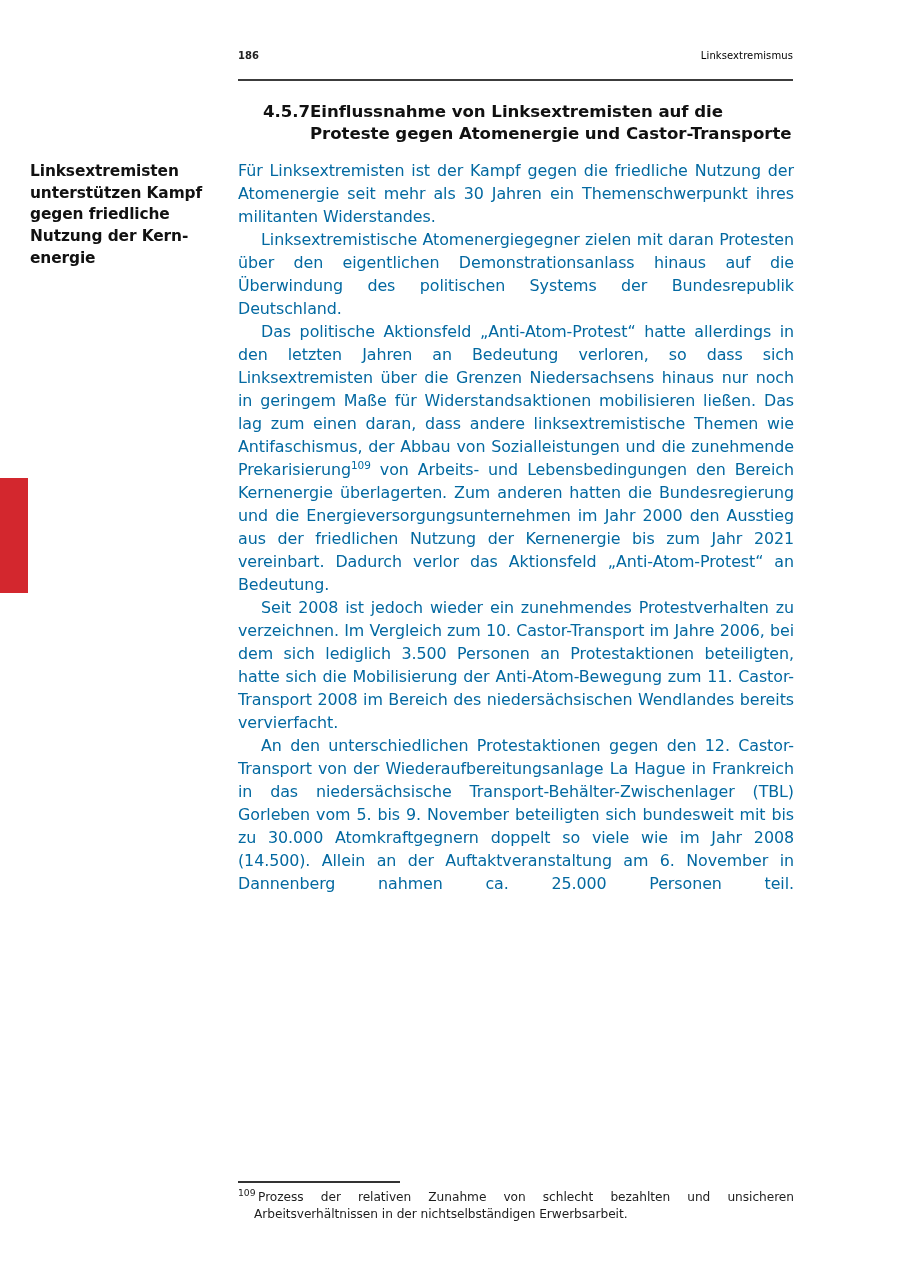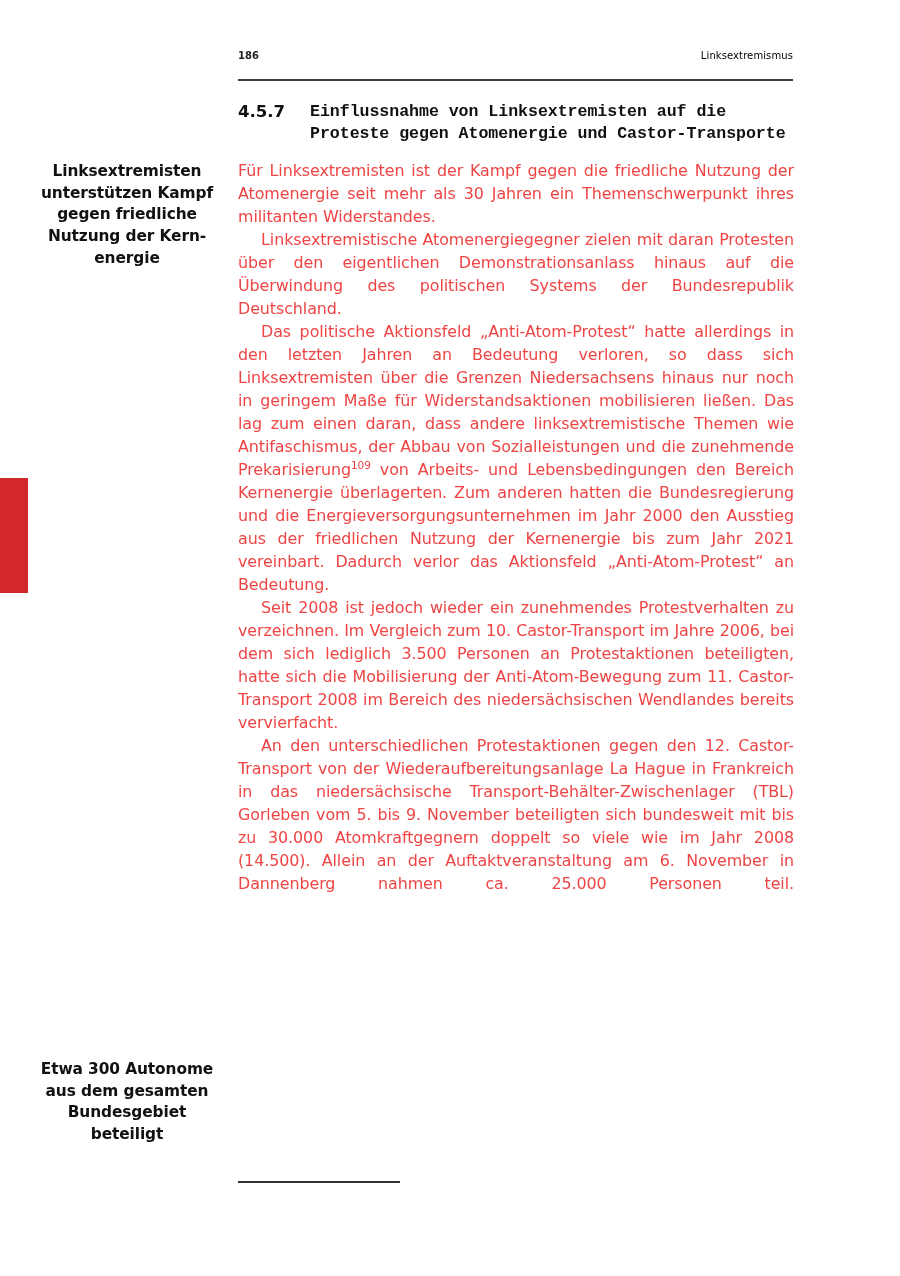--- a/index.html
+++ b/index.html
@@ -66,52 +66,52 @@
     align-items: flex-start;
     font-weight: bold;
     font-size: 16.6px;
     line-height: 1.33;
     color: #111;
     letter-spacing: -0.05px;
   }
   .section-heading .num {
     width: 72px;
     flex: 0 0 72px;
+    text-align: right;
   }
   .section-heading .title {
     flex: 1 1 auto;
-    font-family: Liberation Mono, monospace;
   }
 
   
   .margin-note {
     position: absolute;
     left: 30px;
     width: 194px;
-    text-align: center;
+    text-align: left;
     font-weight: bold;
     font-size: 15.4px;
     line-height: 1.405;
     color: #111;
     letter-spacing: -0.1px;
   }
   #margin-note-1 { top: 161px; }
   #margin-note-2 { top: 1059px; }
 
   
   .body-col {
     position: absolute;
     left: 238px;
     top: 160px;
     width: 556px;
     font-size: 15.9px;
     line-height: 1.445;
     text-align: justify;
     text-justify: inter-word;
-    color: #ef4444;
+    color: #0369a1;
     letter-spacing: -0.08px;
     hyphens: manual;
   }
   .body-col p {
     margin: 0;
   }
   .body-col p + p {
     text-indent: 1.45em;
   }
   .body-col p:last-child:after {
@@ -169,25 +169,27 @@
     <span class="chapter">Linksextremismus</span>
   </div>
   <div class="head-rule"></div>
 
   <div class="section-heading">
     <span class="num">4.5.7</span>
     <span class="title">Einflussnahme von Linksextremisten auf die Proteste gegen Atomenergie und Castor-Transporte</span>
   </div>
 
   <div class="margin-note" id="margin-note-1">Linksextremisten unterstützen Kampf gegen friedliche Nutzung der Kern-energie</div>
-  <div class="margin-note" id="margin-note-2">Etwa 300 Autonome aus dem gesamten Bundesgebiet beteiligt</div>
 
   <div class="body-col">
     <p>Für Linksextremisten ist der Kampf gegen die friedliche Nutzung der Atomenergie seit mehr als 30 Jahren ein Themenschwerpunkt ihres militanten Widerstandes.</p>
     <p>Linksextremistische Atomenergiegegner zielen mit daran Protesten über den eigentlichen Demonstrationsanlass hinaus auf die Überwindung des politischen Systems der Bundesrepublik Deutschland.</p>
     <p><span>Das politische Aktionsfeld „Anti-Atom-Protest“ hatte allerdings in den letzten Jahren an Bedeutung verloren, so dass sich Linksextremisten über die Grenzen Niedersachsens hinaus nur noch in geringem Maße für Widerstandsaktionen mobilisieren ließen. Das lag zum einen daran, dass andere linksextremistische Themen wie Antifaschismus, der Abbau von Sozialleistungen und die zunehmende Prekarisierung</span><sup>109</sup><span> von Arbeits- und Lebensbedingungen den Bereich Kernenergie überlagerten. Zum anderen hatten die Bundesregierung und die Energieversorgungsunternehmen im Jahr 2000 den Ausstieg aus der friedlichen Nutzung der Kernenergie bis zum Jahr 2021 vereinbart. Dadurch verlor das Aktionsfeld „Anti-Atom-Protest“ an Bedeutung.</span></p>
     <p>Seit 2008 ist jedoch wieder ein zunehmendes Protestverhalten zu verzeichnen. Im Vergleich zum 10. Castor-Transport im Jahre 2006, bei dem sich lediglich 3.500 Personen an Protestaktionen beteiligten, hatte sich die Mobilisierung der Anti-Atom-Bewegung zum 11. Castor-Transport 2008 im Bereich des niedersächsischen Wendlandes bereits vervierfacht.</p>
     <p>An den unterschiedlichen Protestaktionen gegen den 12. Castor-Transport von der Wiederaufbereitungsanlage La Hague in Frankreich in das niedersächsische Transport-Behälter-Zwischenlager (TBL) Gorleben vom 5. bis 9. November beteiligten sich bundesweit mit bis zu 30.000 Atomkraftgegnern doppelt so viele wie im Jahr 2008 (14.500). Allein an der Auftaktveranstaltung am 6. November in Dannenberg nahmen ca. 25.000 Personen teil.</p>
   </div>
 
   <div class="footnote-rule"></div>
+  <div class="footnotes">
+    <span class="fn"><span class="fn-mark">109</span><span>Prozess der relativen Zunahme von schlecht bezahlten und unsicheren Arbeitsverhältnissen in der nichtselbständigen Erwerbsarbeit.</span></span>
+  </div>
 
 </div>
 
 </body></html>

